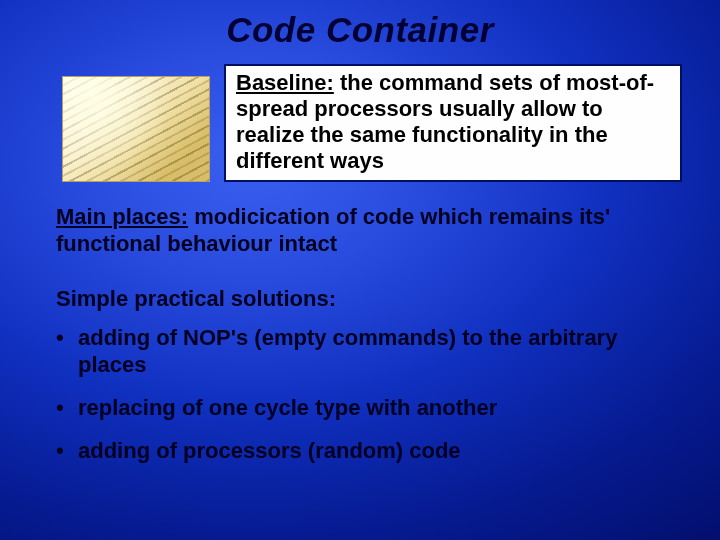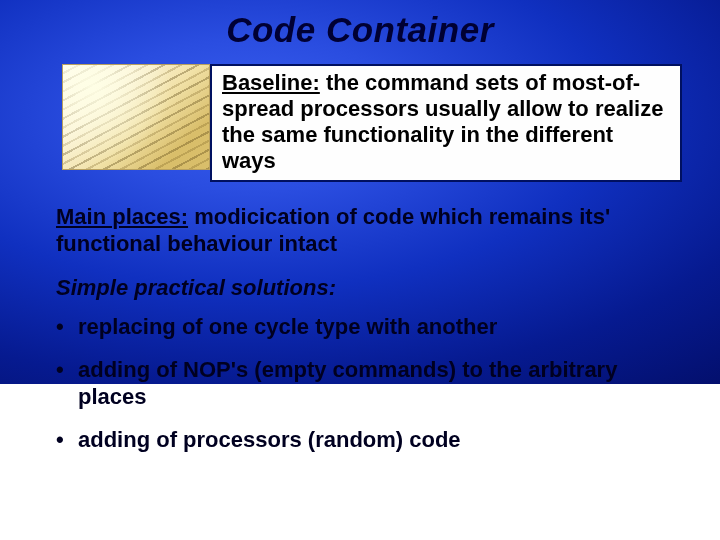--- a/index.html
+++ b/index.html
@@ -5,39 +5,40 @@
   html, body {
     margin: 0;
     padding: 0;
     width: 720px;
     height: 540px;
     overflow: hidden;
     font-family: Arial, Helvetica, sans-serif;
   }
   .slide {
     width: 720px;
-    height: 384px;
+    height: 540px;
     background: radial-gradient(ellipse 110% 100% at 35% 30%, #3a5ff0 0%, #2a4de0 20%, #1030c0 45%, #061a90 70%, #020b60 100%);
     position: relative;
     box-sizing: border-box;
     color: #000;
   }
   .title {
     text-align: center;
     font-style: italic;
     font-weight: bold;
     font-size: 35px;
     color: #000033;
     padding-top: 10px;
     letter-spacing: 0.5px;
   }
   .top-row {
     display: flex;
-    align-items: flex-start;
+    align-items: flex-end;
     padding: 14px 38px 0 62px;
+    gap: 14px;
   }
   .thumb {
     width: 146px;
     height: 104px;
     background: linear-gradient(135deg, #fffdf4 0%, #fbf3d6 30%, #f1e1a6 55%, #d9be6a 80%);
     position: relative;
     overflow: hidden;
     flex: 0 0 auto;
     border: 1px solid #b8a060;
   }
@@ -71,22 +72,21 @@
     padding: 22px 38px 0 56px;
     font-size: 22px;
     font-weight: bold;
     line-height: 1.22;
     color: #000020;
   }
   .main-method .label {
     text-decoration: underline;
   }
   .solutions-title {
-    margin-top: 18px;
-    font-style: italic;
+    margin-top: 29px;
   }
   ul.bullets {
     list-style: none;
     padding: 0;
     margin: 12px 0 0 0;
   }
   ul.bullets li {
     position: relative;
     padding-left: 22px;
     margin-bottom: 16px;
@@ -118,19 +118,19 @@
   </div>
 
   <div class="body">
     <div class="main-method">
       <span class="label">Main places:</span><span> modicication of code which remains its' functional behaviour intact</span>
     </div>
 
     <div class="solutions-title">Simple practical solutions:</div>
 
     <ul class="bullets">
+      <li>adding of NOP's (empty commands) to the arbitrary places</li>
       <li>replacing of one cycle type with another</li>
-      <li>adding of NOP's (empty commands) to the arbitrary places</li>
       <li>adding of processors (random) code</li>
     </ul>
   </div>
 
 </div>
 
 </body></html>

